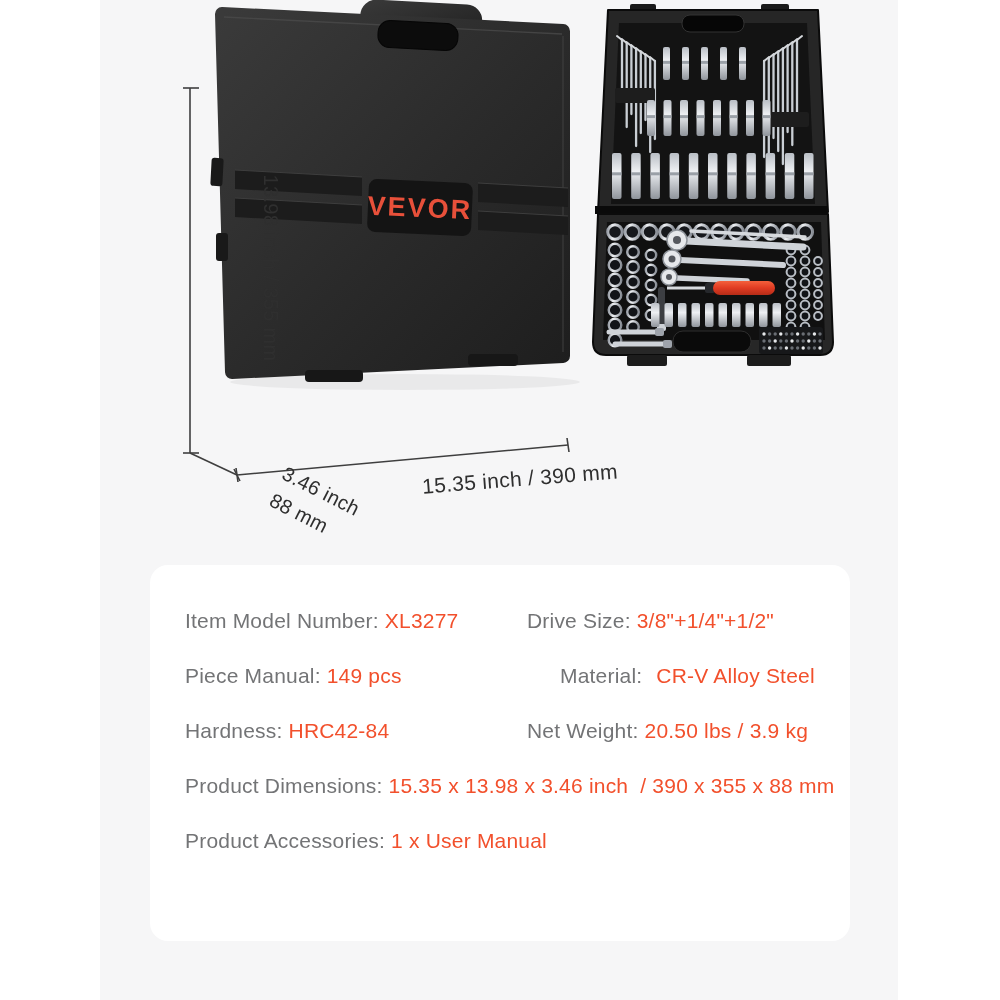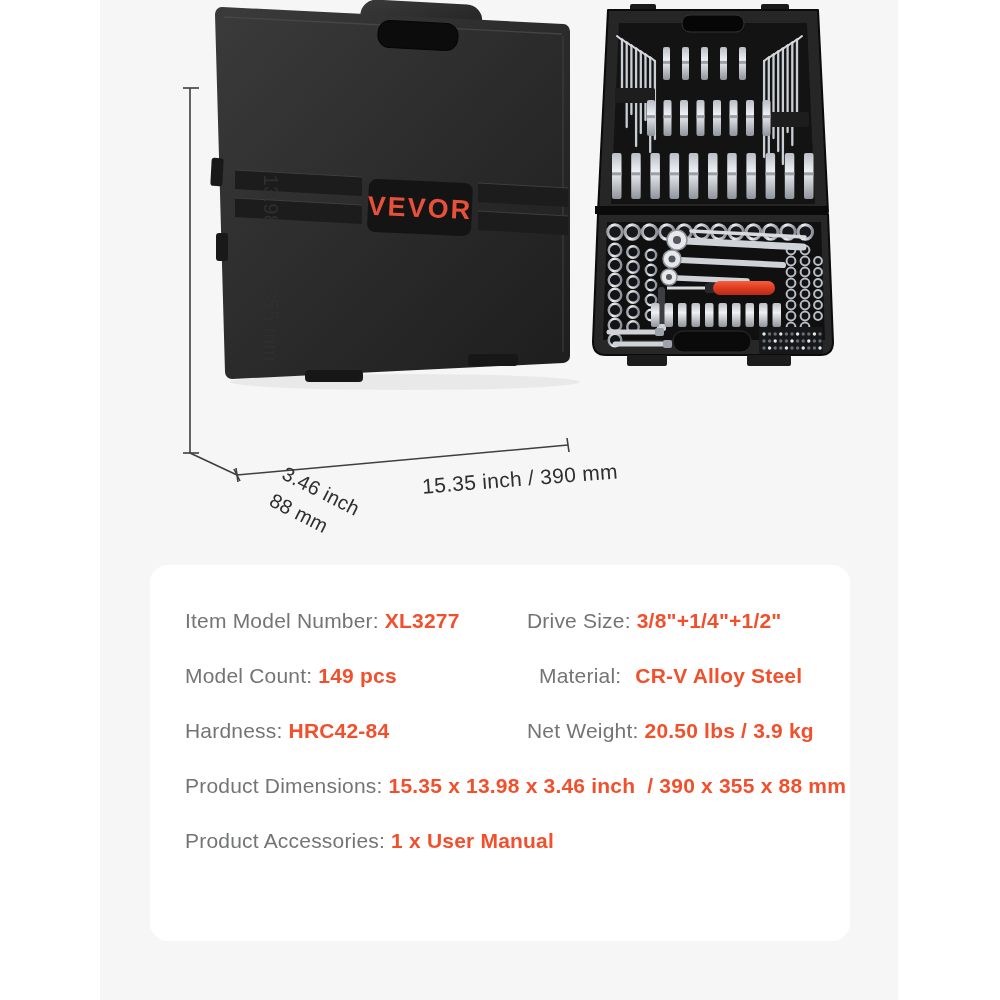--- a/index.html
+++ b/index.html
@@ -11,23 +11,23 @@
   .dim-label{position:absolute;color:#2f2f2f;font-size:20px;text-align:center;letter-spacing:.3px;line-height:22px;}
   .dim-h{left:71px;top:257px;width:200px;transform:rotate(90deg);}
   .dim-w{left:300px;top:468px;width:240px;font-size:21px;transform:rotate(-4.5deg);}
   .dim-d1{left:171px;top:480px;width:100px;transform:rotate(27deg);}
   .dim-d2{left:159px;top:502px;width:80px;transform:rotate(27deg);}
   
   .card{position:absolute;left:150px;top:565px;width:700px;height:376px;background:#ffffff;border-radius:18px;padding-top:28px;box-sizing:border-box;}
   .row{position:relative;height:55px;}
   .cell{position:absolute;left:35px;top:50%;transform:translateY(-50%);white-space:nowrap;font-size:21px;letter-spacing:.2px;}
   .cell.c2{left:377px;}
-  .cell.c2.shift{left:389px;}
+  .cell.c2.shift{left:410px;}
   .lbl{color:#737476;}
-  .val{color:#f2502c;font-weight:700;margin-left:6px;white-space:pre;}
+  .val{color:#f2502c;font-weight:400;margin-left:6px;white-space:pre;}
   .shift .val{margin-left:14px;}
 </style>
 </head>
 <body>
 
 <div class="page">
   <div class="canvas">
 
     <svg class="abs" style="left:110px;top:0;overflow:visible;" width="380" height="400" viewBox="0 0 380 400">
       <defs>
@@ -350,21 +350,21 @@
     <div class="row">
       <div class="cell">
         <span class="lbl">Item Model Number:</span><span class="val">XL3277</span>
       </div>
       <div class="cell c2">
         <span class="lbl">Drive Size:</span><span class="val">3/8"+1/4"+1/2"</span>
       </div>
     </div>
     <div class="row">
       <div class="cell">
-        <span class="lbl">Model Count:</span><span class="val">149 pcs</span>
+        <span class="lbl">Piece Manual:</span><span class="val">149 pcs</span>
       </div>
       <div class="cell c2 shift">
         <span class="lbl">Material:</span><span class="val">CR-V Alloy Steel</span>
       </div>
     </div>
     <div class="row">
       <div class="cell">
         <span class="lbl">Hardness:</span><span class="val">HRC42-84</span>
       </div>
       <div class="cell c2">

